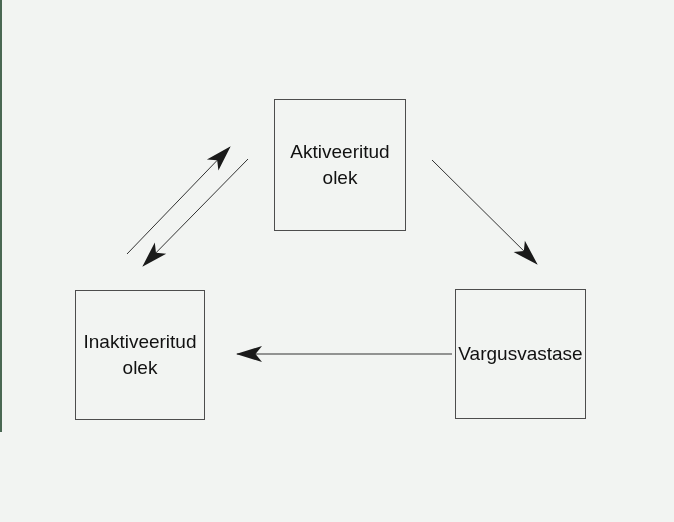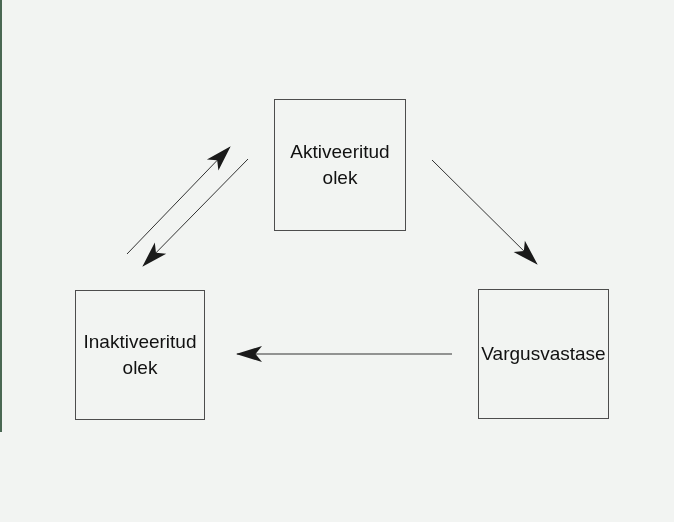--- a/index.html
+++ b/index.html
@@ -42,21 +42,21 @@
     text-align: center;
   }
   .node .line {
     font-size: 19px;
     line-height: 26px;
     color: #111111;
     white-space: nowrap;
   }
   .node-activated   { left: 274px; top: 99px;  width: 132px; height: 132px; }
   .node-deactivated { left: 75px;  top: 290px; width: 130px; height: 130px; }
-  .node-alarm       { left: 478px; top: 289px; width: 131px; height: 130px; }
+  .node-alarm       { left: 455px; top: 289px; width: 131px; height: 130px; }
 </style>
 </head>
 <body>
 
 <div class="canvas">
 
   <div class="accent-bar"></div>
 
   <svg class="arrow-layer" viewBox="0 0 674 522" xmlns="http://www.w3.org/2000/svg">
     <defs>

